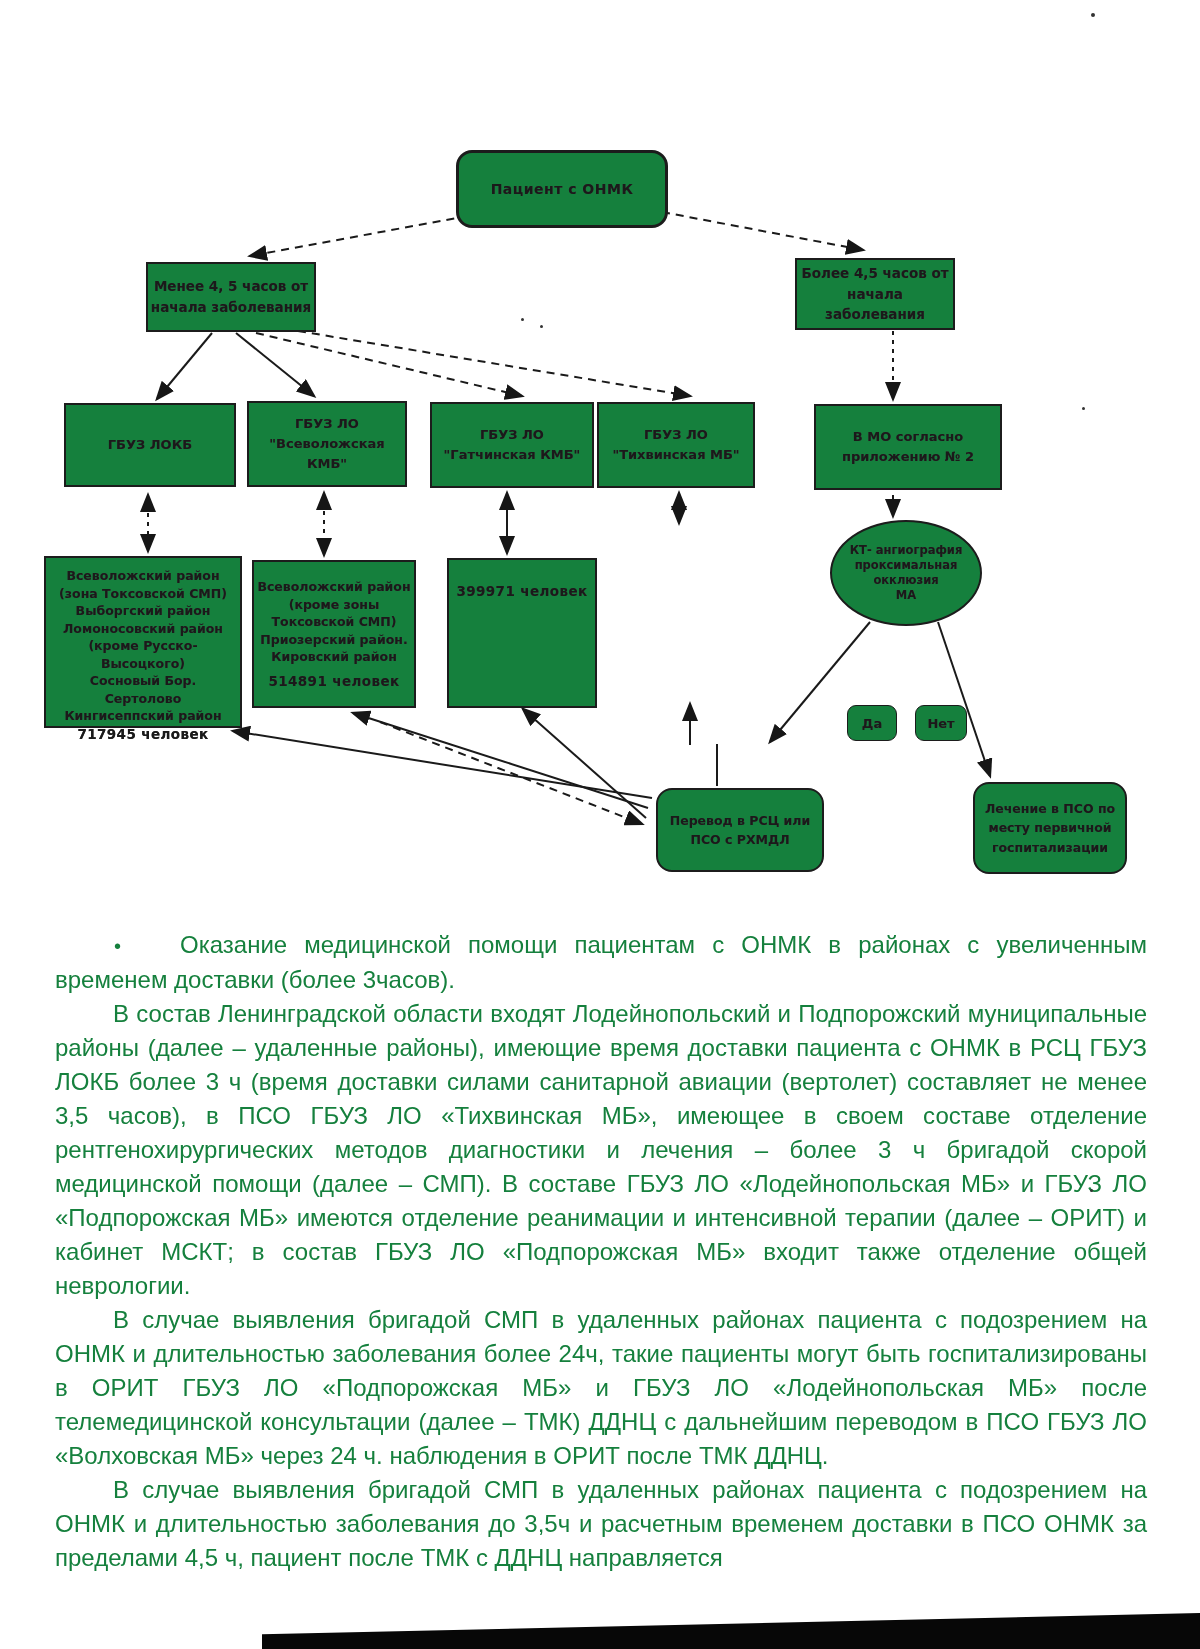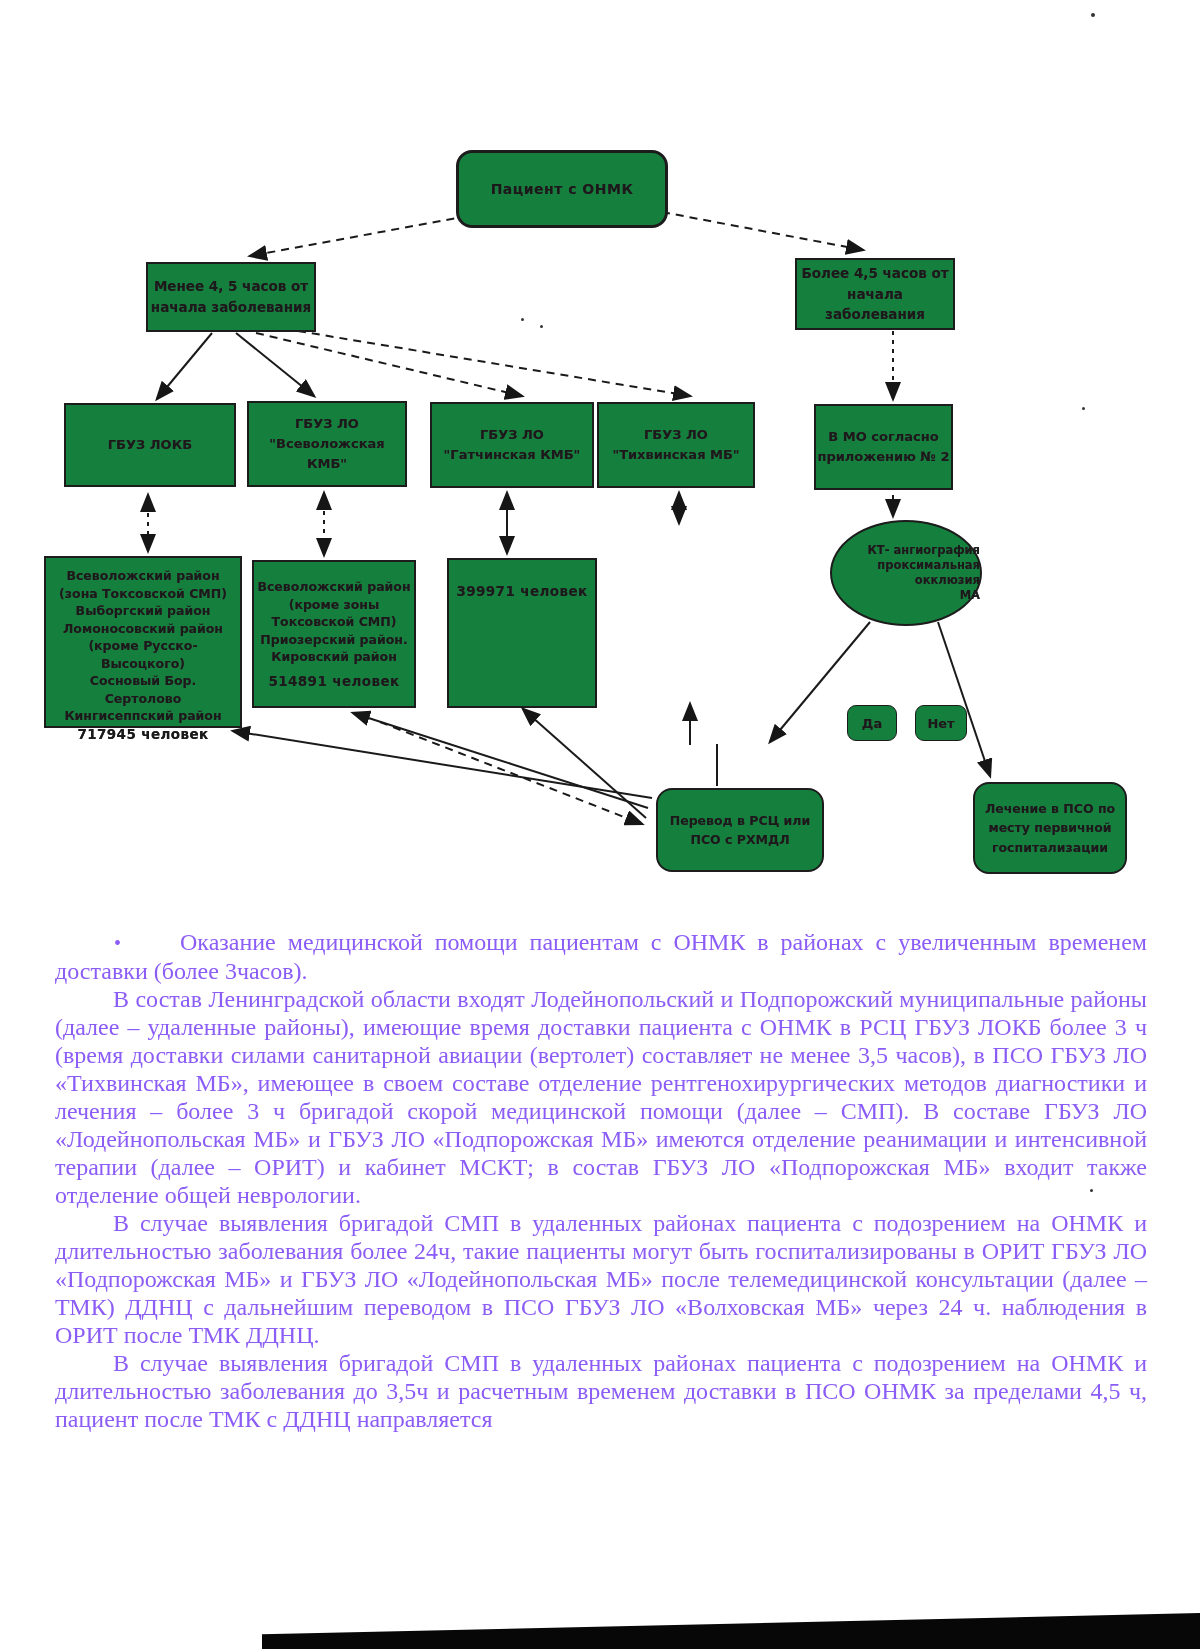--- a/index.html
+++ b/index.html
@@ -13,34 +13,34 @@
   .fc svg.wires{position:absolute;left:0;top:0;width:1200px;height:900px;}
   .node{
     position:absolute;display:flex;align-items:center;justify-content:center;
     border:2px solid #1c1c1c;background:#15803d;box-sizing:border-box;
     text-align:center;font-weight:600;color:#1a1a1a;
     text-shadow:0 0 .5px #444;
   }
   .node .nlines{width:100%;}
   .rounded{border-radius:16px;border-width:3px;}
   .small-rounded{border-radius:9px;}
-  .ellipse{border-radius:50%;border-width:2px;text-align:right;}
+  .ellipse{border-radius:50%;border-width:2px;}
   .toplabel{font-size:14px;font-weight:700;letter-spacing:.5px;}
   .timebox{font-size:13.5px;line-height:1.55;font-weight:700;}
   .hospital{font-size:13px;line-height:1.55;font-weight:700;}
   .district{font-size:12.5px;line-height:17.5px;align-items:flex-start;padding-top:9px;}
   .district .pop{font-weight:800;font-size:13.5px;margin-top:7px;letter-spacing:.4px;}
   .ellipse-label{font-size:11.5px;line-height:15px;font-weight:700;}
   .yesno{font-size:13px;font-weight:700;}
   .endbox{font-size:12.5px;line-height:1.55;font-weight:700;}
   
   .bodytext{
     position:absolute;left:55px;top:928px;width:1092px;
-    font-family:Liberation Serif, serif;
-    font-size:24px;line-height:28px;color:#8b5cf6;
+    font-family:Liberation Sans, sans-serif;
+    font-size:24px;line-height:34px;color:#15803d;
     text-align:justify;
   }
   .para{margin:0;text-align:justify;}
   .para.indent{text-indent:58px;}
   .bullet{display:inline-block;width:125px;text-align:center;font-size:20px;}
   
   .speck{position:absolute;background:#333;border-radius:50%;}
   .scanbar{
     position:absolute;left:262px;top:1603px;width:938px;height:46px;
     background:#070707;
@@ -108,21 +108,21 @@
     </div>
     <div class="node hospital" style="left:247px;top:401px;width:160px;height:86px;">
       <div class="nlines">ГБУЗ ЛО<br>"Всеволожская КМБ"</div>
     </div>
     <div class="node hospital" style="left:430px;top:402px;width:164px;height:86px;">
       <div class="nlines">ГБУЗ ЛО<br>"Гатчинская КМБ"</div>
     </div>
     <div class="node hospital" style="left:597px;top:402px;width:158px;height:86px;">
       <div class="nlines">ГБУЗ ЛО<br>"Тихвинская МБ"</div>
     </div>
-    <div class="node hospital" style="left:814px;top:404px;width:139px;height:86px;">
+    <div class="node hospital" style="left:814px;top:404px;width:188px;height:86px;">
       <div class="nlines">В МО согласно<br>приложению № 2</div>
     </div>
 
     <div class="node district" style="left:44px;top:556px;width:198px;height:172px;">
       <div class="nlines">
         <div>Всеволожский район<br>(зона Токсовской СМП)<br>Выборгский район<br>Ломоносовский район<br>(кроме Русско-<br>Высоцкого)<br>Сосновый Бор.<br>Сертолово<br>Кингисеппский район</div>
         <div class="pop" style="margin-top:1px;">717945 человек</div>
       </div>
     </div>
     <div class="node district" style="left:252px;top:560px;width:164px;height:148px;padding-top:16px;">

